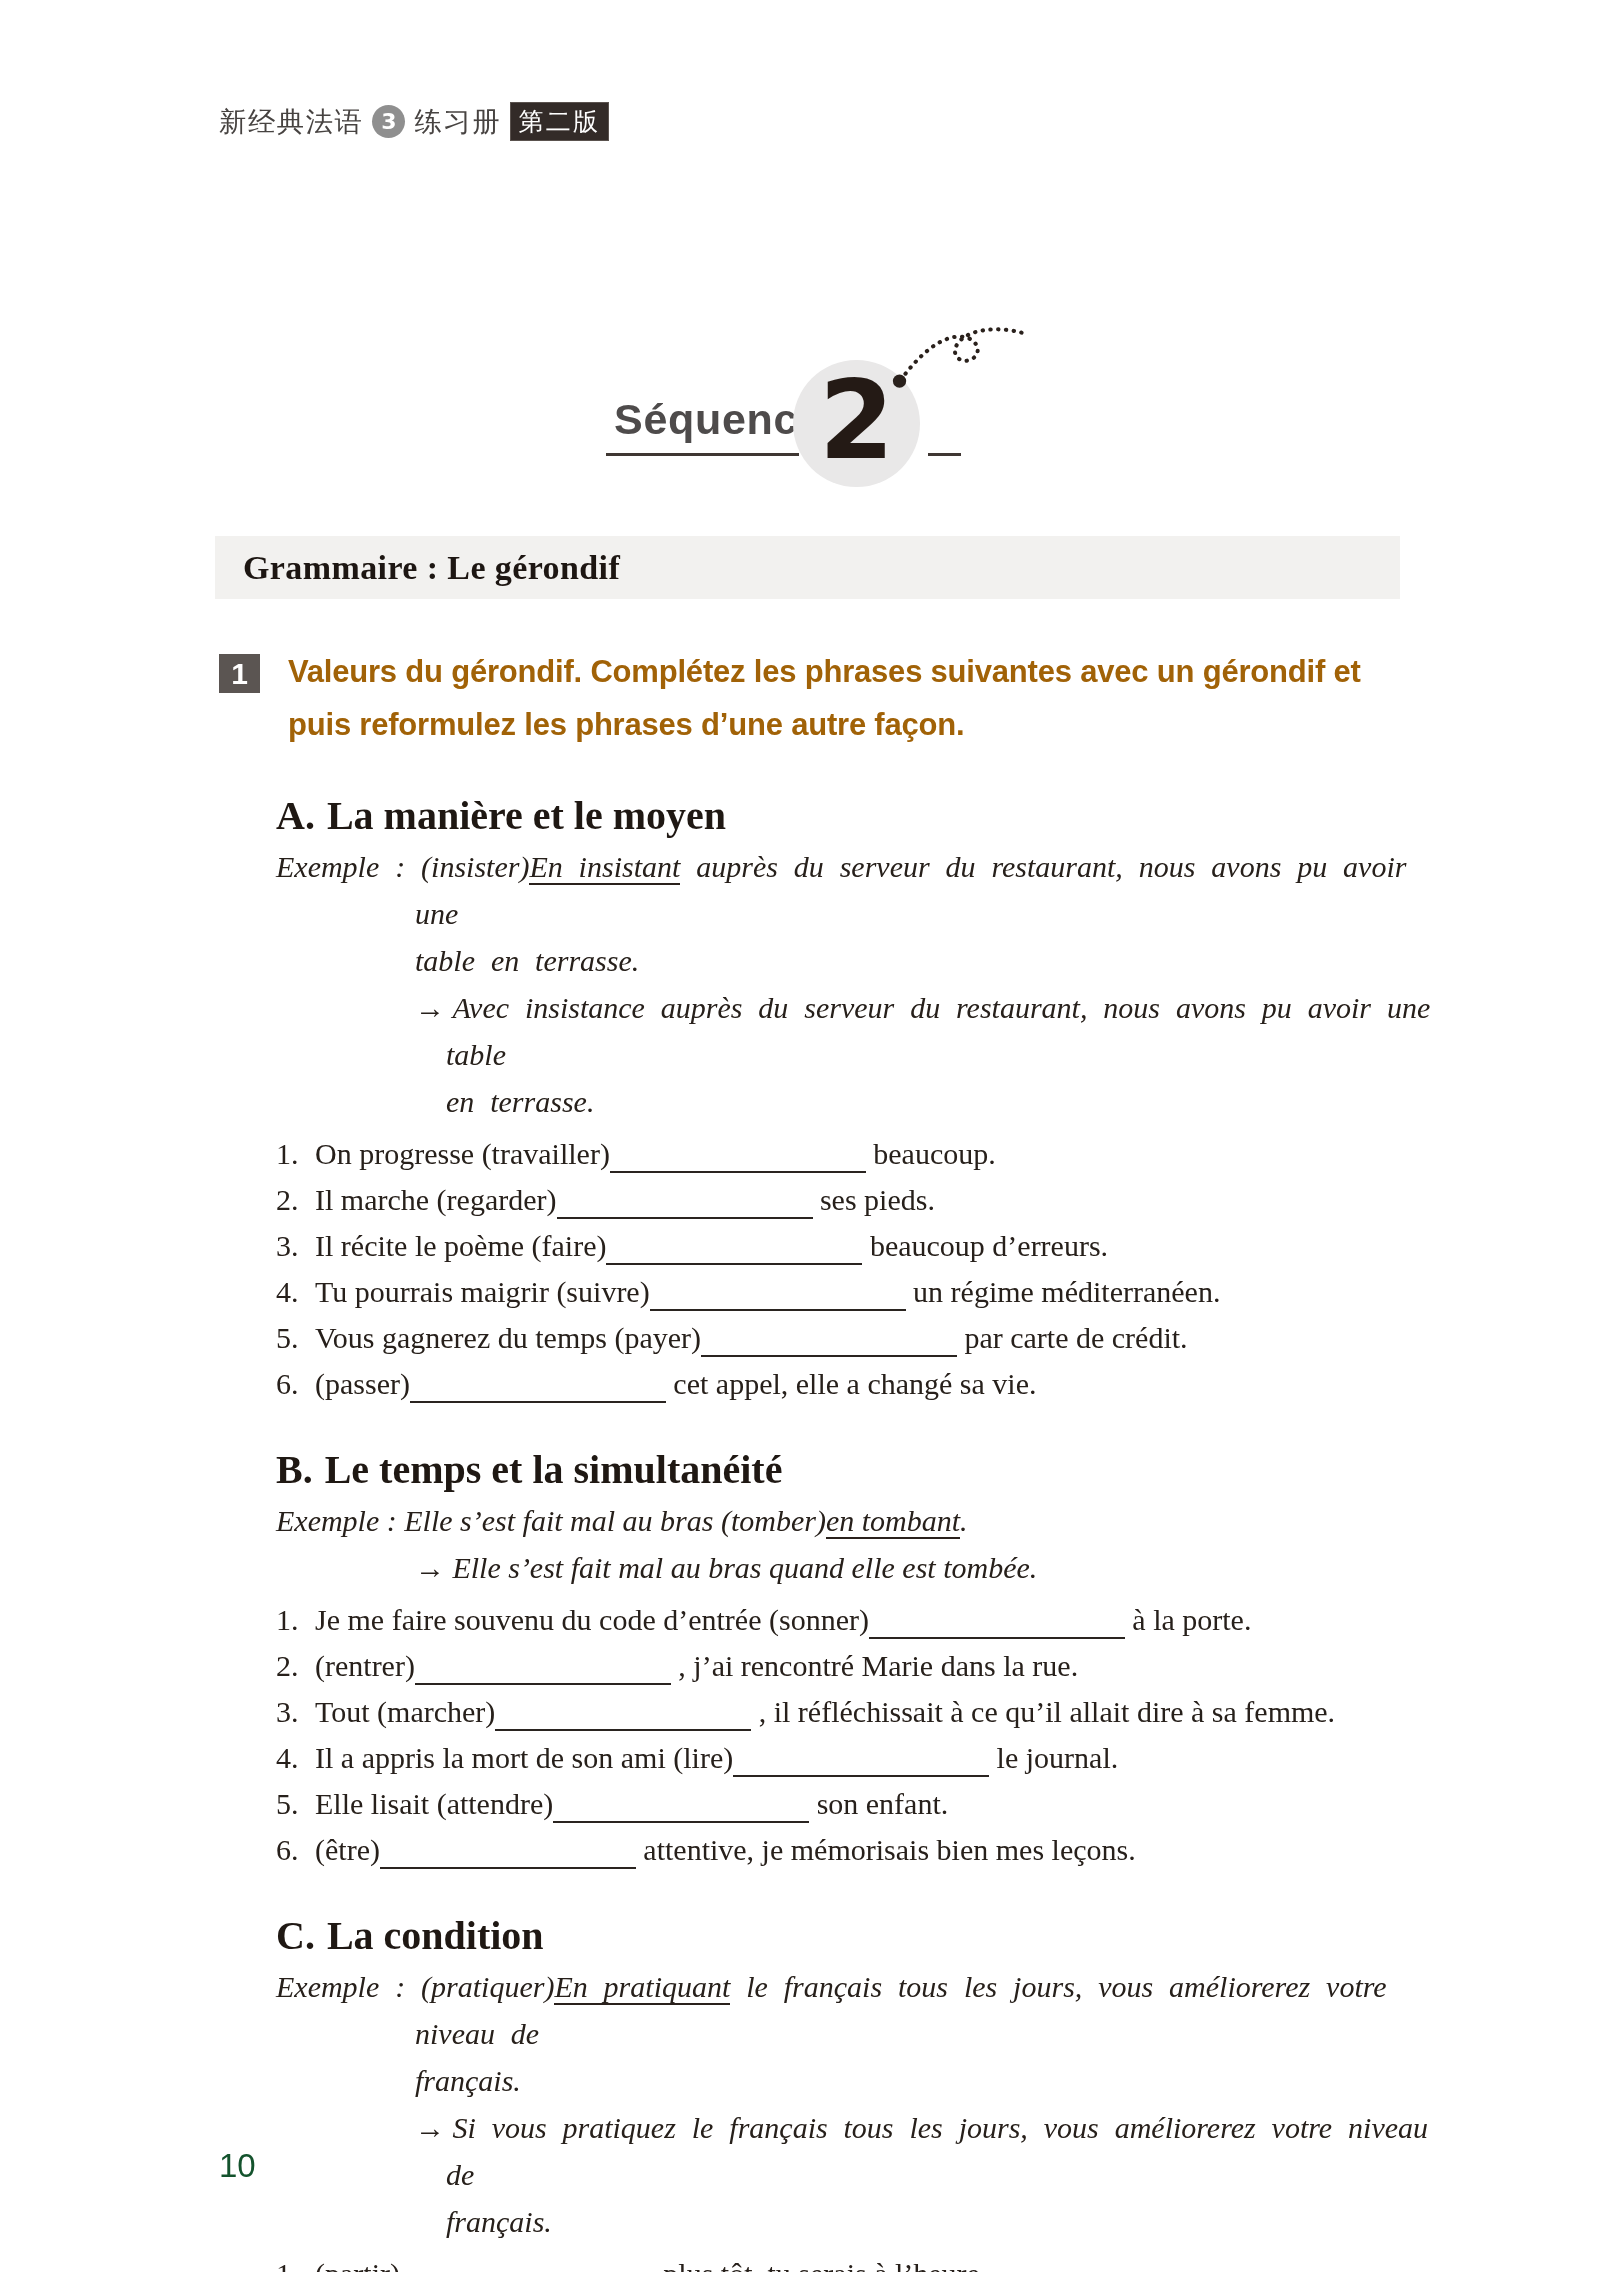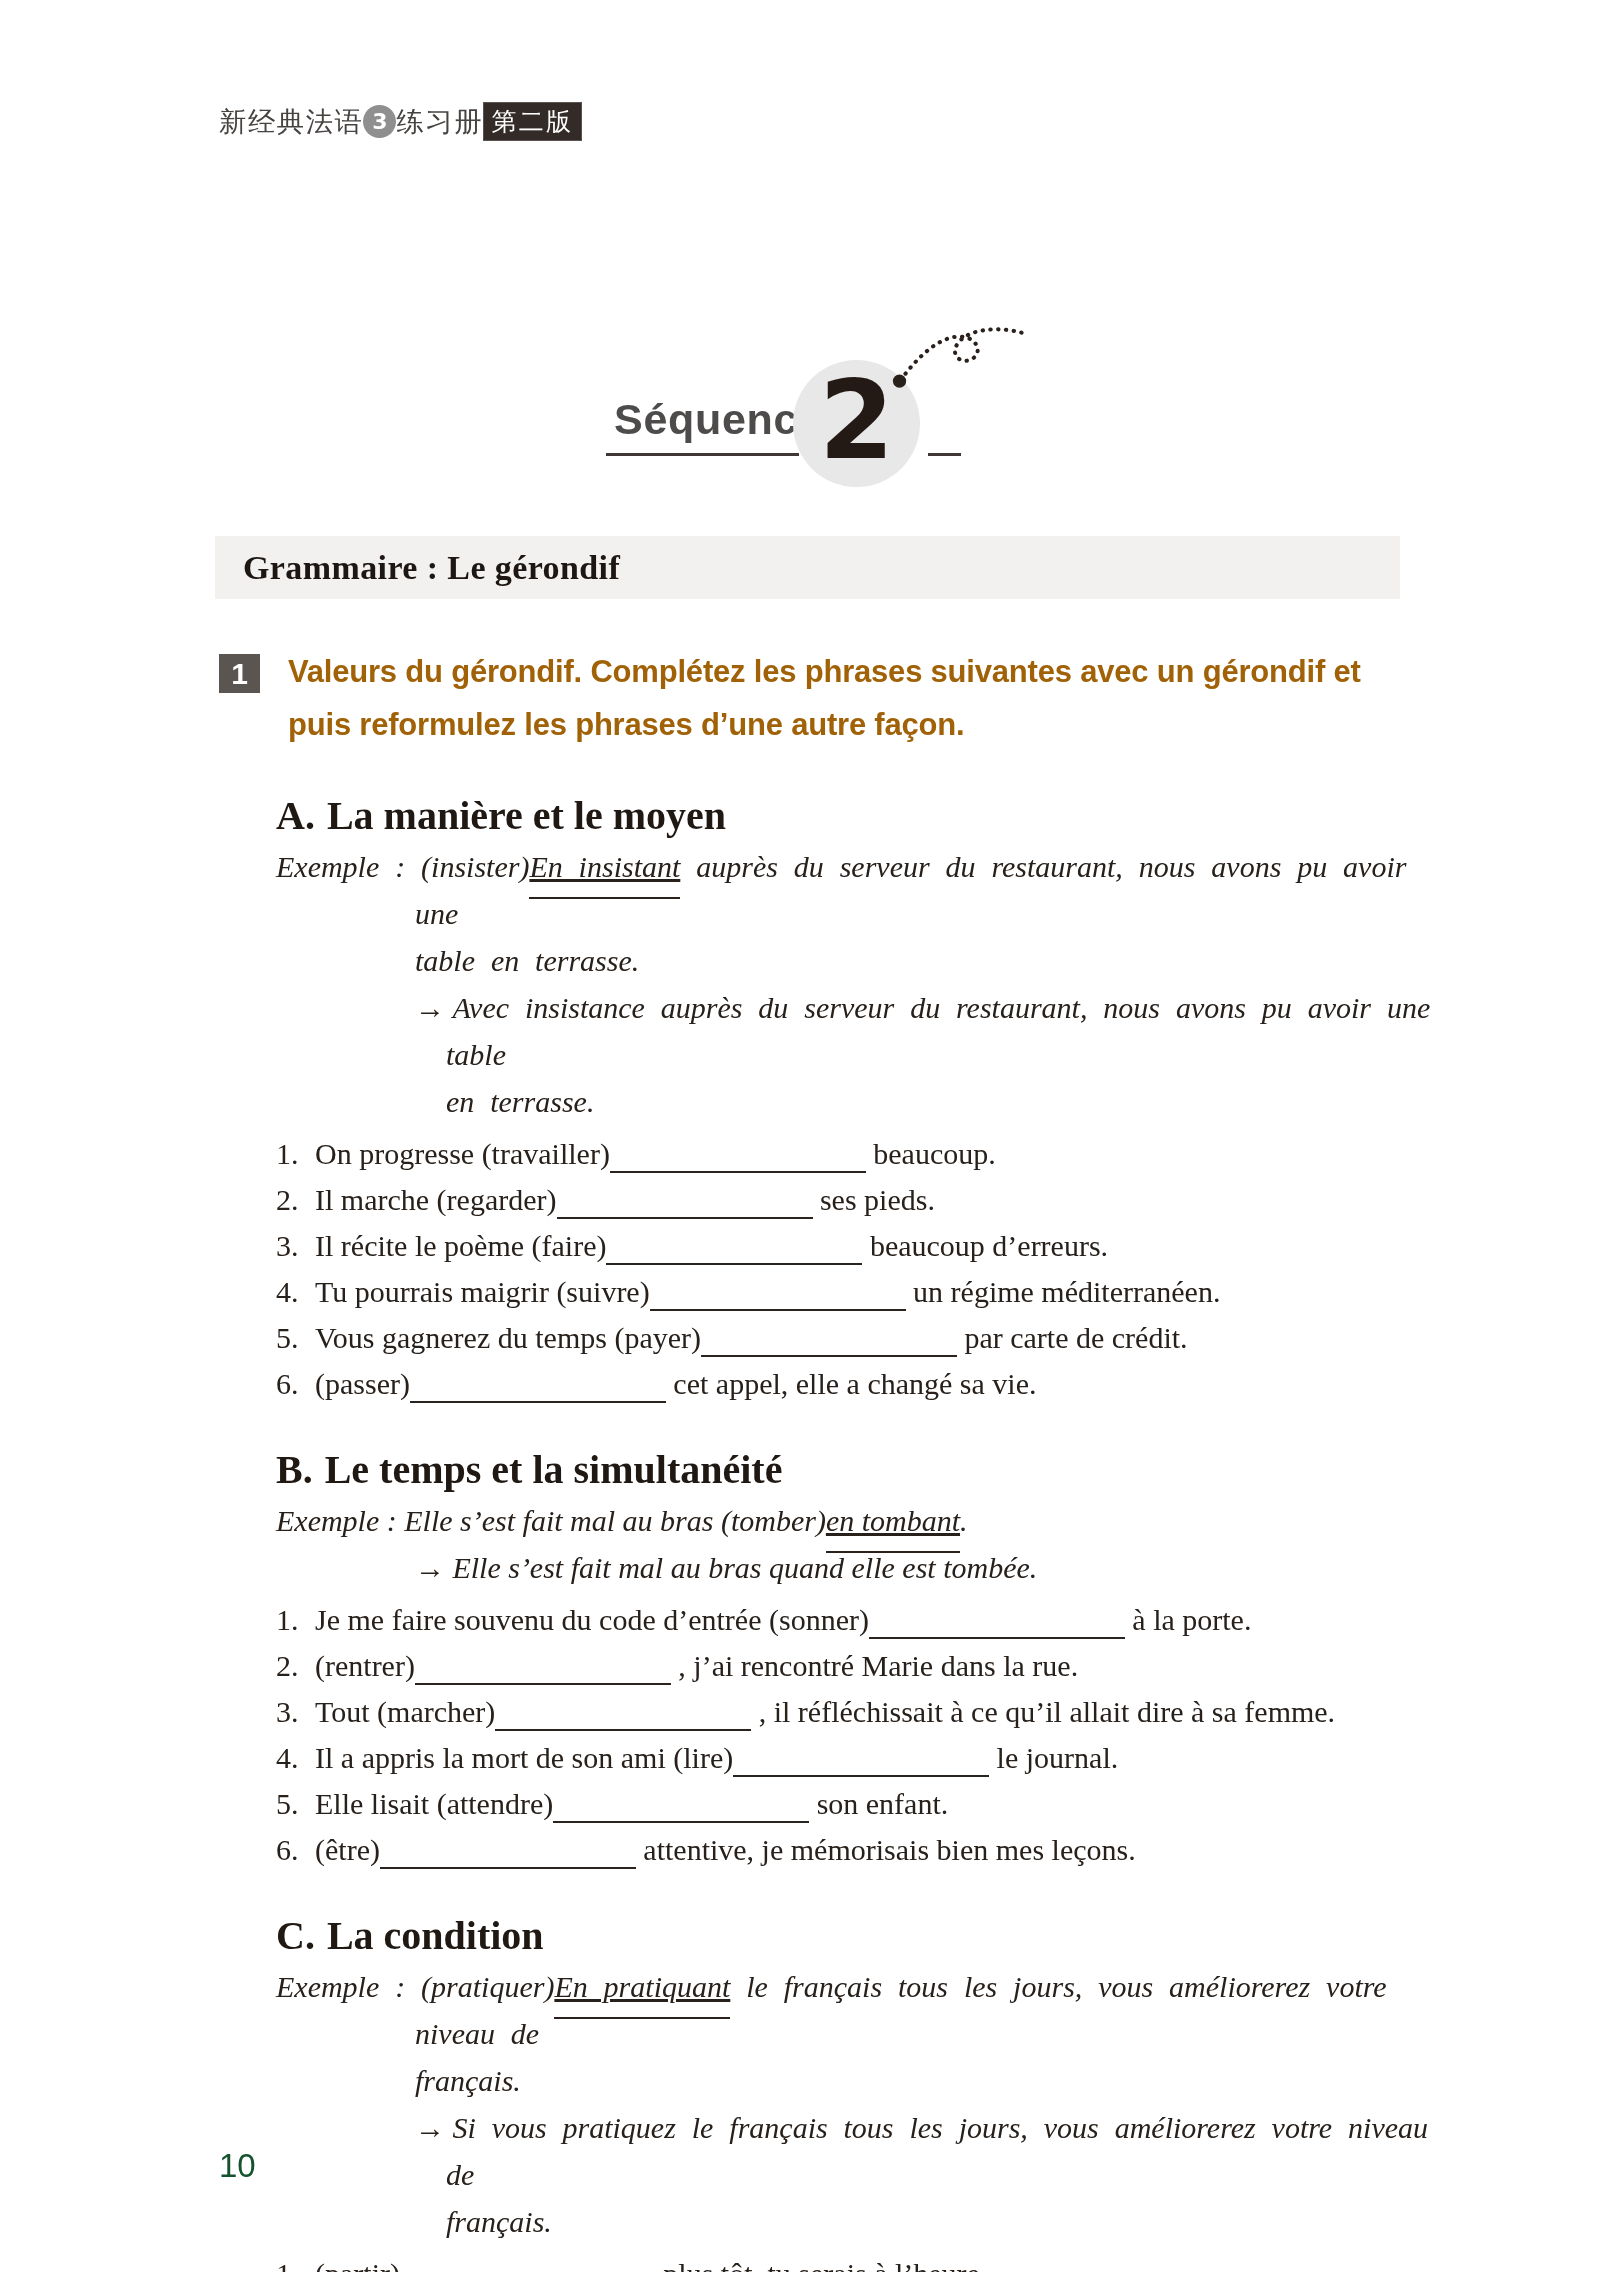--- a/index.html
+++ b/index.html
@@ -6,21 +6,21 @@
   html,body { background:#ffffff; }
   body {
     width:1620px; height:2273px; position:relative;
     font-family:"Liberation Serif", serif;
     color:#27201b;
   }
 
   
   .running-head {
     position:absolute; left:219px; top:102px;
-    display:flex; align-items:center; 
+    display:flex; align-items:center; gap:9px;
     font-family:"DejaVu Sans", sans-serif;
     font-size:27.4px; color:#474341; letter-spacing:1.5px;
   }
   .vol-circle {
     width:33px; height:33px; border-radius:50%;
     background:#8f8f8f; color:#ffffff;
     font-size:22px; font-weight:bold;
     display:flex; align-items:center; justify-content:center;
     letter-spacing:0;
   }
@@ -80,21 +80,21 @@
   
   .content { position:absolute; left:276px; top:797px; width:1160px; font-size:30px; }
   .section + .section { margin-top:44px; }
   .sec-head { font-weight:bold; font-size:40px; line-height:37px; margin-bottom:9px; color:#1f1813; }
   .sec-head .sec-label { margin-right:12px; }
 
   .ex-block { font-style:italic; line-height:47px; }
   .ex-p       { padding-left:139px; text-indent:-139px; }
   .ex-arrow-p { padding-left:170px; text-indent:-31px; }
   .just { word-spacing:0.28em; }
-  .u { border-bottom:2.2px solid #2a211c; padding-bottom:14px;text-decoration:underline; }
+  .u { border-bottom:2.2px solid #2a211c; padding-bottom:0; }
   .arrow-glyph { margin-right:7.4px; }
 
   .items { margin-top:6px; line-height:46px; }
   .item-num { display:inline-block; width:39px; }
   .blank {
     display:inline-block; width:256px; height:25px;
     border-bottom:2.2px solid #2a2420; vertical-align:-9px;
     margin-right:7.4px;
   }
 

